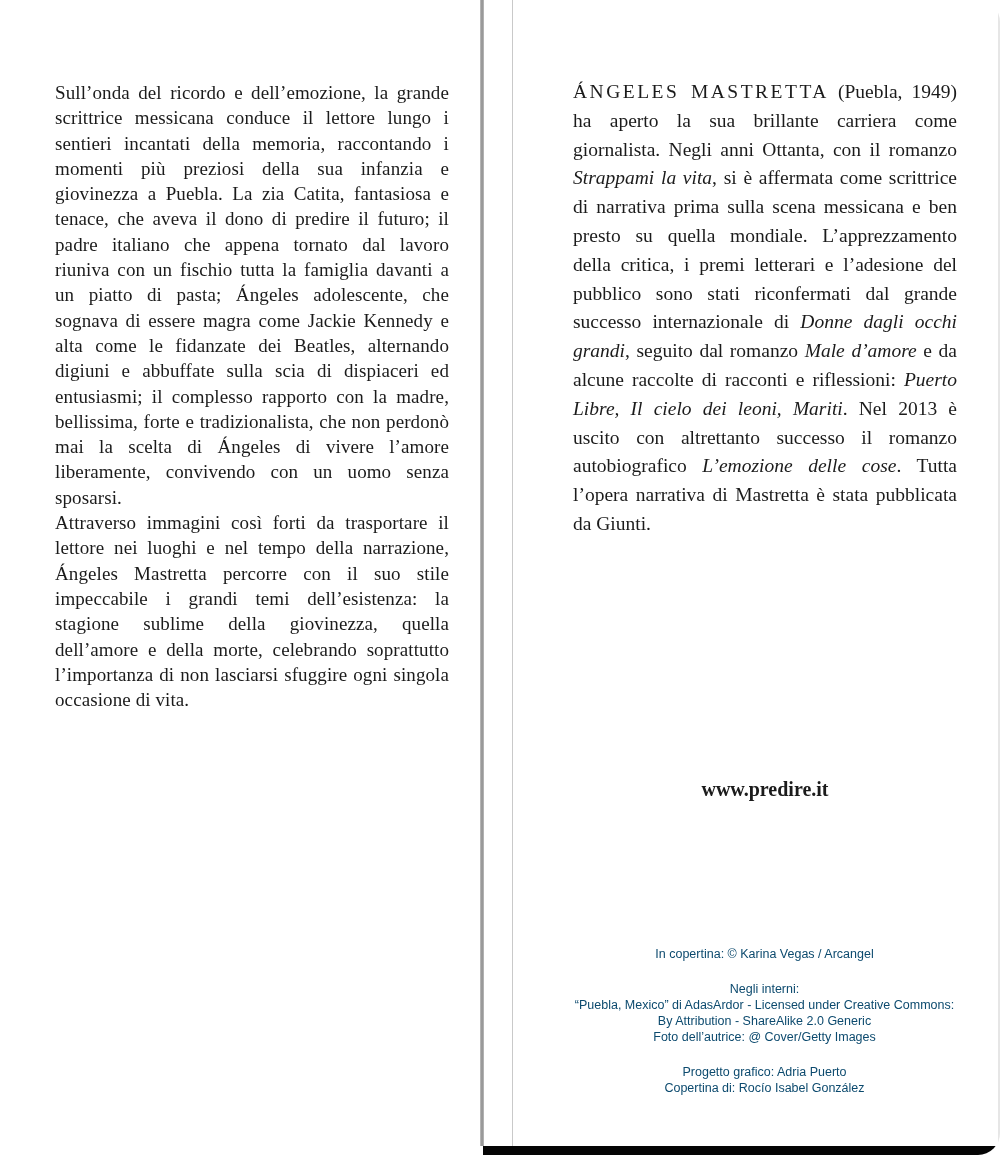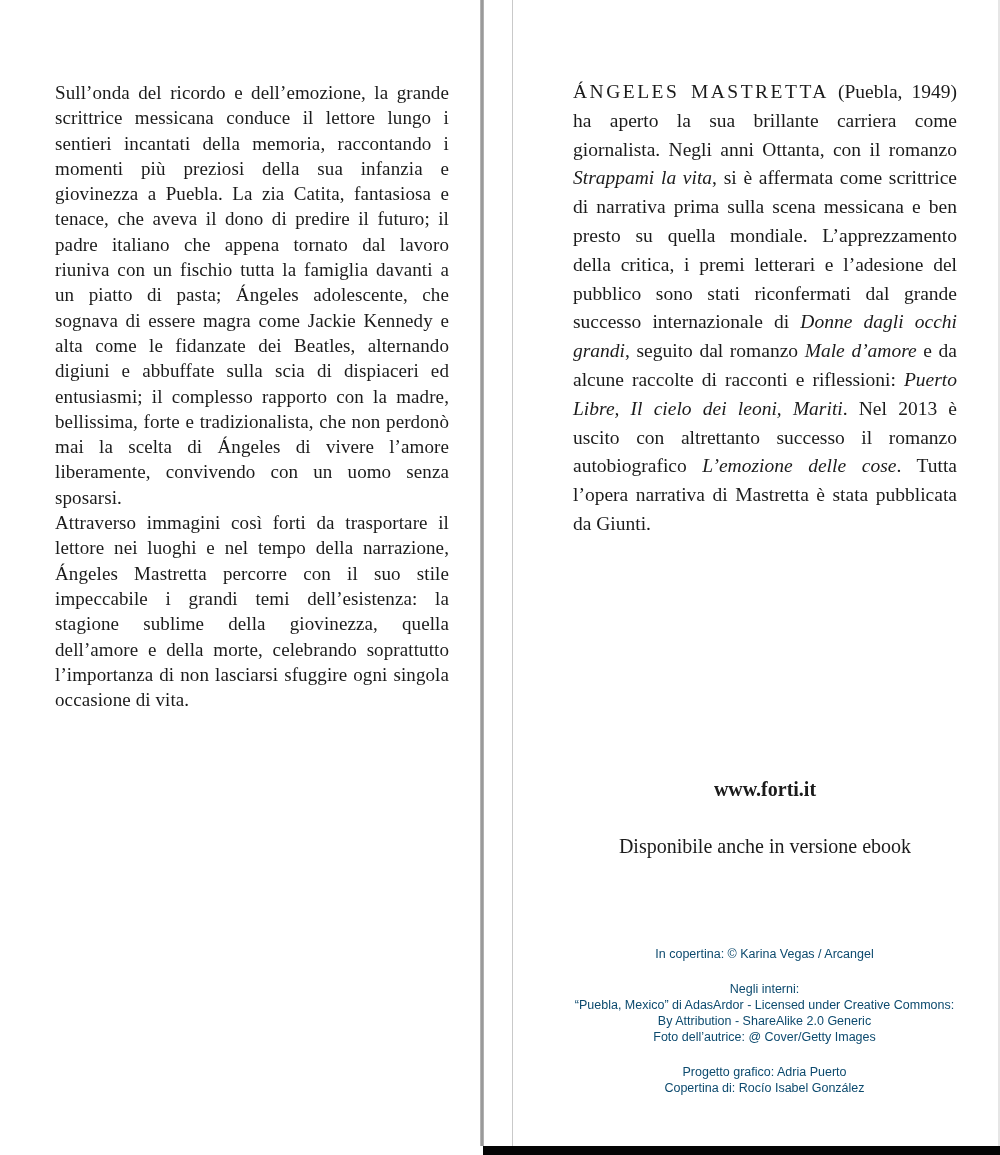--- a/index.html
+++ b/index.html
@@ -4,20 +4,21 @@
 <style>
   html, body { margin: 0; padding: 0; background: #ffffff; }
   .scan {
     position: relative;
     width: 1000px;
     height: 1155px;
     background: #ffffff;
     font-family: "Liberation Serif", serif;
     color: #1b1b1b;
     overflow: hidden;
+    border-radius: 22px;
   }
 
   
   .left-page {
     position: absolute;
     left: 55px;
     top: 80px;
     width: 394px;
   }
   .left-page p {
@@ -124,22 +125,21 @@
     <p>Attraverso immagini così forti da trasportare il lettore nei luoghi e nel tempo della narrazione, Ángeles Mastretta percorre con il suo stile impeccabile i grandi temi dell’esistenza: la stagione sublime della giovinezza, quella dell’amore e della morte, celebrando soprattutto l’importanza di non lasciarsi sfuggire ogni singola occasione di vita.</p>
   </div>
 
   <div class="fold-line"></div>
   <div class="edge-line"></div>
   <div class="right-edge-line"></div>
 
   <div class="right-page">
     <p class="bio"><span class="author-name">ÁNGELES MASTRETTA</span><span> (Puebla, 1949) ha aperto la sua brillante carriera come giornalista. Negli anni Ottanta, con il romanzo </span><span class="it">Strappami la vita</span><span>, si è affermata come scrittrice di narrativa prima sulla scena messicana e ben presto su quella mondiale. L’apprezzamento della critica, i premi letterari e l’adesione del pubblico sono stati riconfermati dal grande successo internazionale di </span><span class="it">Donne dagli occhi grandi</span><span>, seguito dal romanzo </span><span class="it">Male d’amore</span><span> e da alcune raccolte di racconti e riflessioni: </span><span class="it">Puerto Libre, Il cielo dei leoni, Mariti</span><span>. Nel 2013 è uscito con altrettanto successo il romanzo autobiografico </span><span class="it">L’emozione delle cose</span><span>. Tutta l’opera narrativa di Mastretta è stata pubblicata da Giunti.</span></p>
 
-    <div class="website">www.forti.it</div>
-    <div class="ebook">Disponibile anche in versione ebook</div>
+    <div class="website">www.predire.it</div>
 
     <div class="credits">
       <div class="credit-group">In copertina: © Karina Vegas / Arcangel</div>
       <div class="credit-group">
           <div>Negli interni:</div>
           <div>“Puebla, Mexico” di AdasArdor - Licensed under Creative Commons:</div>
           <div>By Attribution - ShareAlike 2.0 Generic</div>
           <div>Foto dell’autrice: @ Cover/Getty Images</div>
         </div>
       <div class="credit-group">

